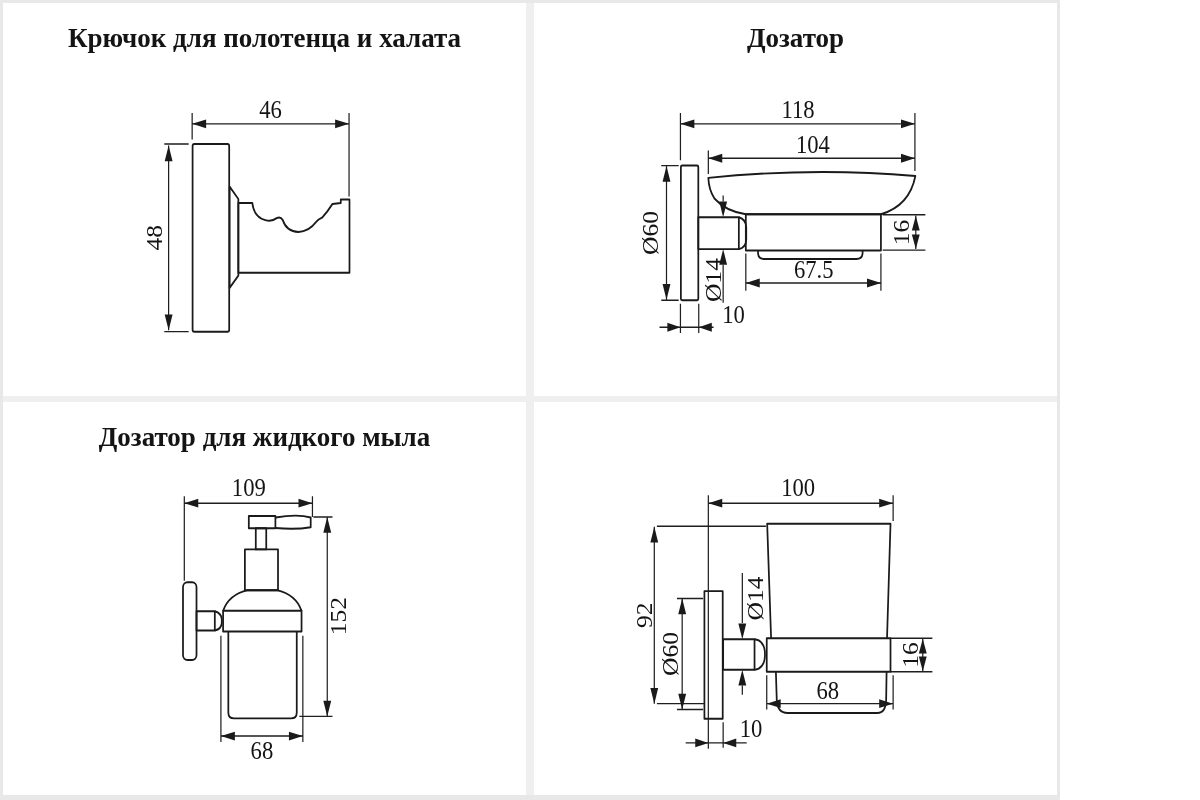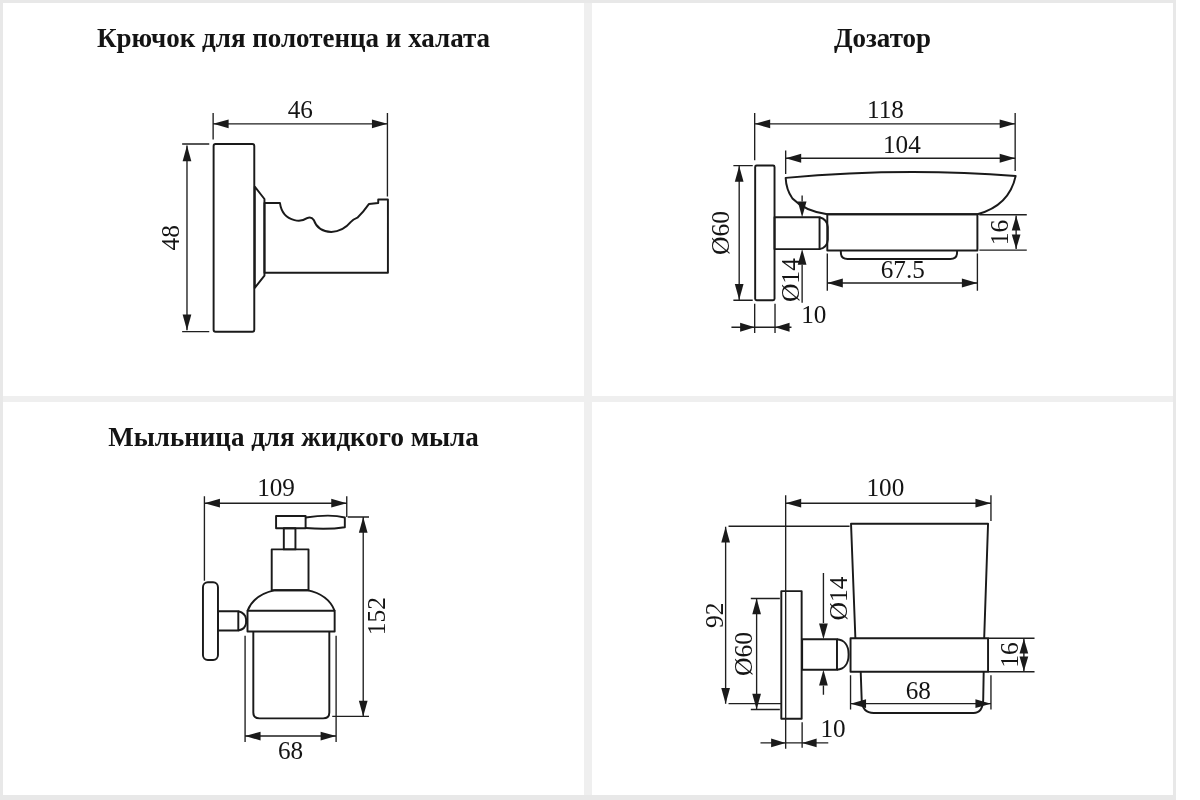--- a/index.html
+++ b/index.html
@@ -1,17 +1,17 @@
 <!DOCTYPE html>
 <html><head>
 <meta charset="utf-8">
 <style>
   html,body{margin:0;padding:0;background:#fff;}
   .frame{
-    width:1176px;height:800px;box-sizing:border-box;
+    width:1060px;height:800px;box-sizing:border-box;
     border:3px solid #e8e8e8;border-bottom-width:5px;
     background:#efefef;overflow:hidden;
   }
   .grid{
     display:grid;width:100%;height:100%;
     grid-template-columns:1fr 1fr;grid-template-rows:1fr 1fr;
     column-gap:8px;row-gap:6px;background:#efefef;
   }
   .panel{
     position:relative;background:#fff;margin:0;overflow:hidden;
@@ -131,21 +131,21 @@
         <g>
           <path class="dim" d="M168,306 V336 M189,306 V336 M144,330 H206"></path>
           <polygon class="arrow" points="168,330 153,325.5 153,334.5"></polygon>
           <polygon class="arrow" points="189,330 204,325.5 204,334.5"></polygon>
           <text class="dimlab" x="229" y="326">10</text>
         </g>
       </svg>
     </figure>
 
     <figure class="panel">
-      <div class="panel-title">Мыльница для жидкого мыла</div>
+      <div class="panel-title">Дозатор для жидкого мыла</div>
       <svg viewBox="0 0 600 400" preserveAspectRatio="none" role="img">
 
         <g>
           <rect class="outline" x="206.5" y="183.5" width="15.5" height="79" rx="5"></rect>
         </g>
         <g>
           <rect class="outline" x="222" y="213" width="21" height="19.5"></rect>
           <path class="outline" d="M243,213 Q250.5,215 251,221 V225 Q250.5,231 243,232.5"></path>
         </g>
         <g>

